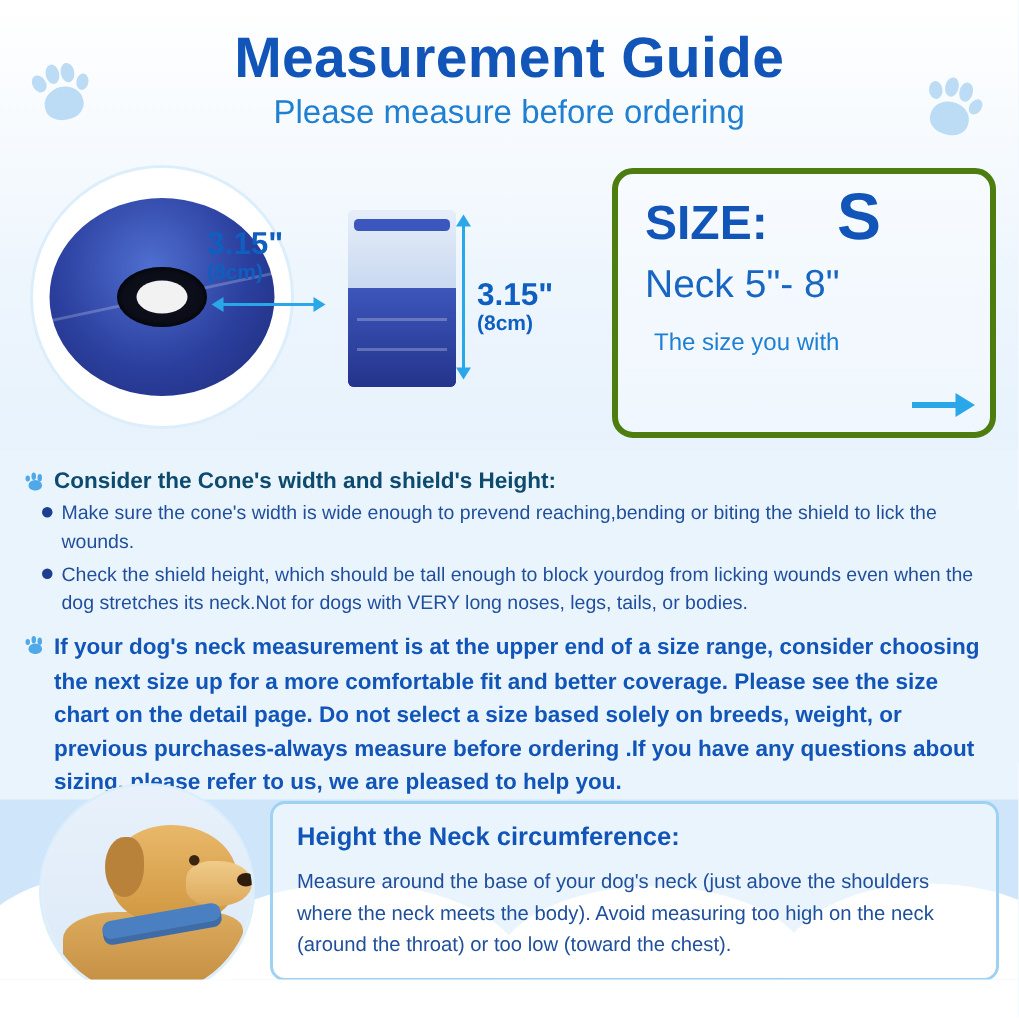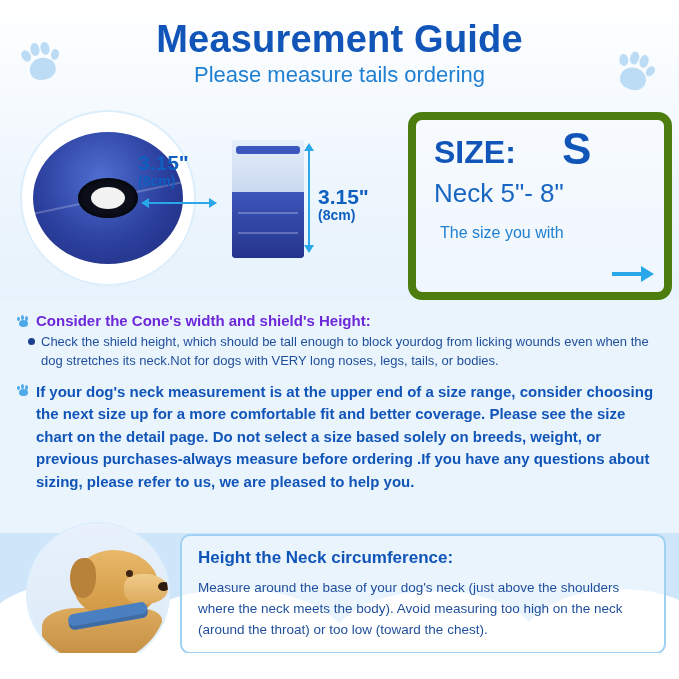--- a/index.html
+++ b/index.html
@@ -251,21 +251,21 @@
     border-right: 5px solid transparent;
   }
   .arrow-v:before { top: -7px; border-bottom: 8px solid #2aa7e8; }
   .arrow-v:after  { bottom: -7px; border-top: 8px solid #2aa7e8; }
 
   
   #size-box {
     position: absolute;
     left: 408px; top: 112px;
     width: 248px; height: 172px;
-    border: 8px solid #4d7c0f;
+    border: 4px solid #4d7c0f;
     border-radius: 14px;
     background: rgba(255,255,255,0.35);
   }
   #size-box .size-label {
     position: absolute;
     left: 18px; top: 14px;
     font-size: 32px; font-weight: bold;
     color: #1155b8;
   }
   #size-box .size-value {
@@ -313,21 +313,21 @@
     position: absolute;
     left: 16px; top: 312px;
     width: 650px;
   }
   .head-line {
     display: flex;
     align-items: flex-start;
     gap: 6px;
     font-size: 15px;
     font-weight: bold;
-    color: #6d28d9;
+    color: #0c4a6e;
     margin-bottom: 4px;
   }
   .paw-bullet {
     position: relative;
     width: 14px; height: 14px;
     flex: 0 0 14px;
     margin-top: 2px;
   }
   .paw-bullet i {
     position: absolute;
@@ -411,21 +411,21 @@
   </div>
   <div class="paw" style="left:612px;top:48px;transform:rotate(14deg);">
     <span class="pad main"></span>
       <span class="pad t1"></span>
       <span class="pad t2"></span>
       <span class="pad t3"></span>
       <span class="pad t4"></span>
   </div>
 
   <div class="title">Measurement Guide</div>
-  <div class="subtitle">Please measure tails ordering</div>
+  <div class="subtitle">Please measure before ordering</div>
 
   <div class="circle-img" id="cone-circle">
     <div class="cone-outer"></div>
     <div class="cone-seam"></div>
     <div class="cone-ring"></div>
     <div class="cone-ring-inner"></div>
   </div>
 
   <div class="meas" style="left:138px;top:152px;">
     <div class="big">3.15"</div>
@@ -457,20 +457,24 @@
 
   <div class="bodytext">
     <div class="head-line">
       <span class="paw-bullet">
           <i class="m"></i>
           <i class="a"></i>
           <i class="b"></i>
           <i class="c"></i>
         </span>
       <span>Consider the Cone's width and shield's Height:</span>
+    </div>
+    <div class="bullet-row">
+      <span class="dot"></span>
+      <span>Make sure the cone's width is wide enough to prevend reaching,bending or biting the shield to lick the wounds.</span>
     </div>
     <div class="bullet-row">
       <span class="dot"></span>
       <span>Check the shield height, which should be tall enough to block yourdog from licking wounds even when the dog stretches its neck.Not for dogs with VERY long noses, legs, tails, or bodies.</span>
     </div>
     <div class="para">
       <span class="paw-bullet">
           <i class="m"></i>
           <i class="a"></i>
           <i class="b"></i>

